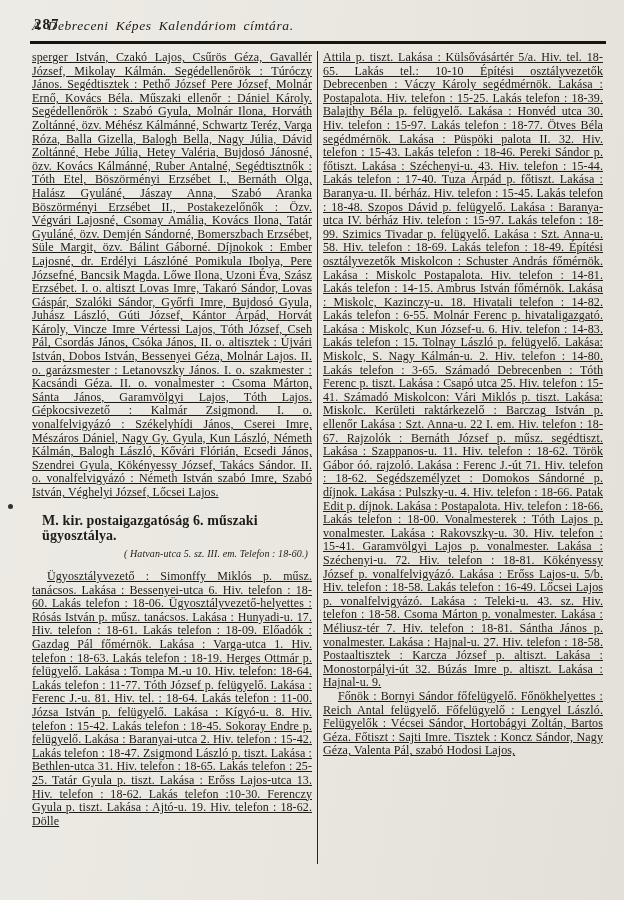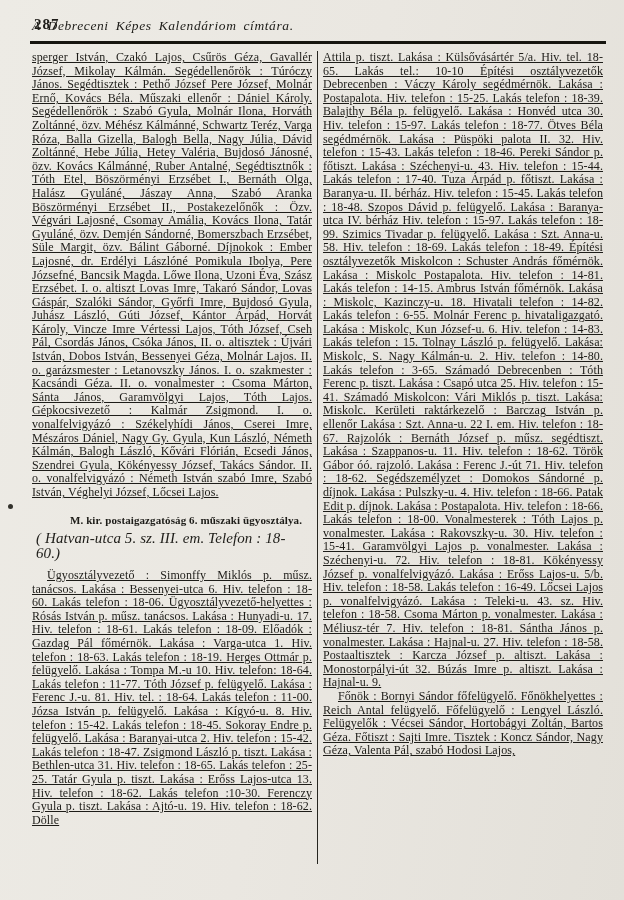--- a/index.html
+++ b/index.html
@@ -37,26 +37,26 @@
     font-size:12px;line-height:13.6px;
     letter-spacing:0.1px;
   }
   .divider{
     flex:0 0 1px;width:1px;background:#26251f;
     margin:0 5px 28px 5px;
   }
   .col p{margin:0;text-decoration:underline;}
   p.indent{text-indent:15px;}
   h3{
-    margin:13px 10px 3px;text-align:right;
-    font-size:11px;line-height:15.5px;font-weight:bold;
+    margin:13px 10px 3px;text-align:left;
+    font-size:14px;line-height:15.5px;font-weight:bold;
   }
   .sub{
-    margin:3px 4px 9px;text-align:left;
-    font-style:italic;font-size:15px;line-height:14.5px;
+    margin:3px 4px 9px;text-align:right;
+    font-style:italic;font-size:10px;line-height:14.5px;
   }
   .inkspot{
     position:absolute;left:8px;top:504px;width:5px;height:5px;
     border-radius:50%;background:#33322c;
   }
 </style>
 </head>
 <body>
 
 <div class="page">

